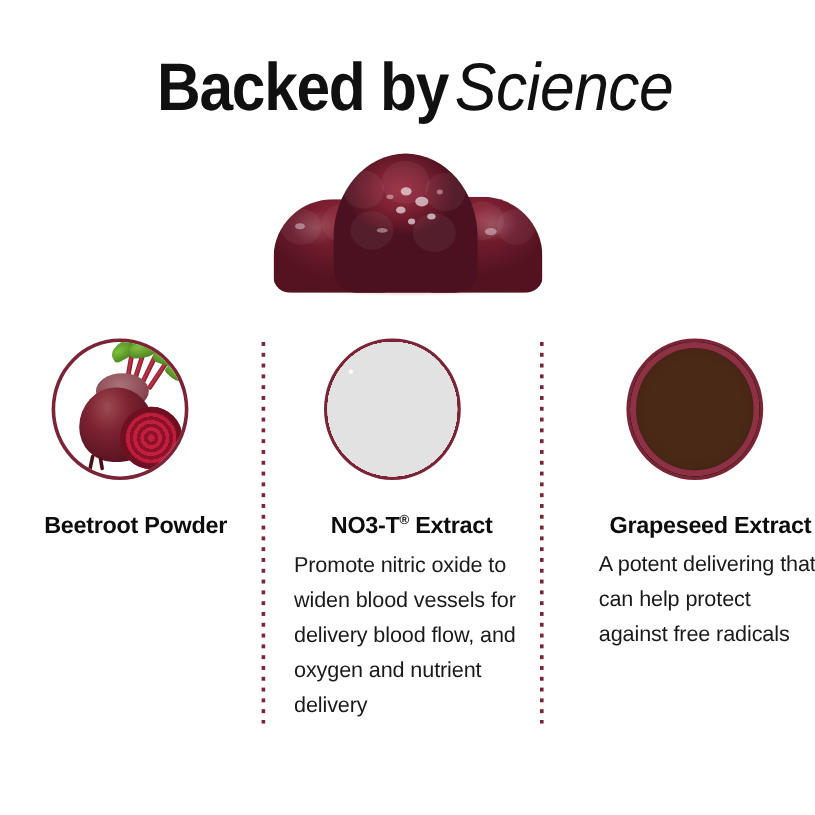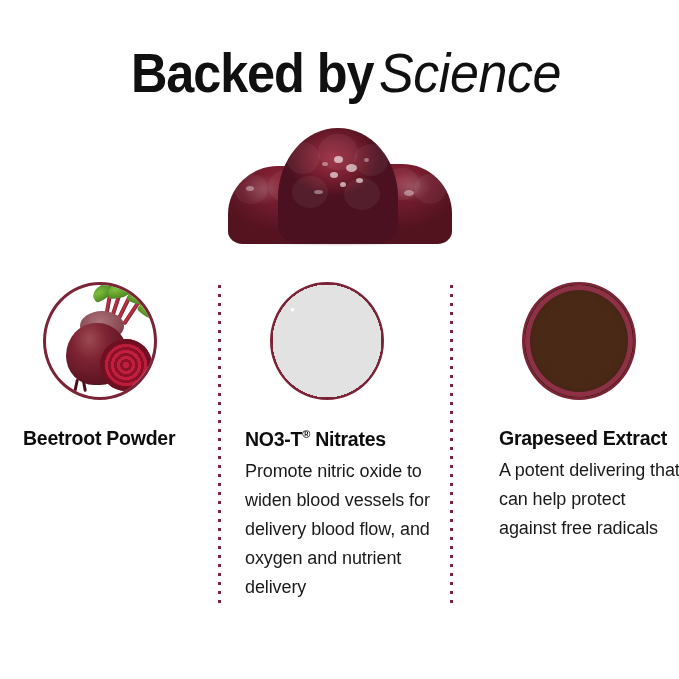--- a/index.html
+++ b/index.html
@@ -181,20 +181,21 @@
 
   
   .head{
     margin-top:28px;
     font-size:19.5px;
     font-weight:bold;
     color:#0d0d0d;
     letter-spacing:-0.25px;
     line-height:1.1;
     white-space:nowrap;
+    text-align:center;
   }
   .head sup{font-size:11px;vertical-align:super;font-weight:bold;}
   .body{
     margin-top:7px;
     font-size:18px;
     line-height:29px;
     color:#1a1a1a;
     letter-spacing:-0.1px;
   }
 
@@ -267,21 +268,21 @@
     <div class="beet-root" style="left:36px;top:96px;width:3px;height:11px;transform:rotate(-10deg);"></div>
     <div class="beet-half" style="left:54px;top:54px;width:52px;height:52px;"></div>
   </div>
   <div class="head">Beetroot Powder</div>
 </div>
 
 <div class="col col2">
   <div class="circle c2">
     <div class="powder"></div>
   </div>
-  <div class="head"><span>NO3-T</span><sup>®</sup><span> Nitrates</span></div>
+  <div class="head"><span>NO3-T</span><sup>®</sup><span> Extract</span></div>
   <div class="body">Promote nitric oxide to widen blood vessels for delivery blood flow, and oxygen and nutrient delivery</div>
 </div>
 
 <div class="col col3">
   <div class="circle c3">
     <div class="seeds"></div>
     <div class="seed-rim"></div>
   </div>
   <div class="head">Grapeseed Extract</div>
   <div class="body">A potent delivering that can help protect against free radicals</div>

